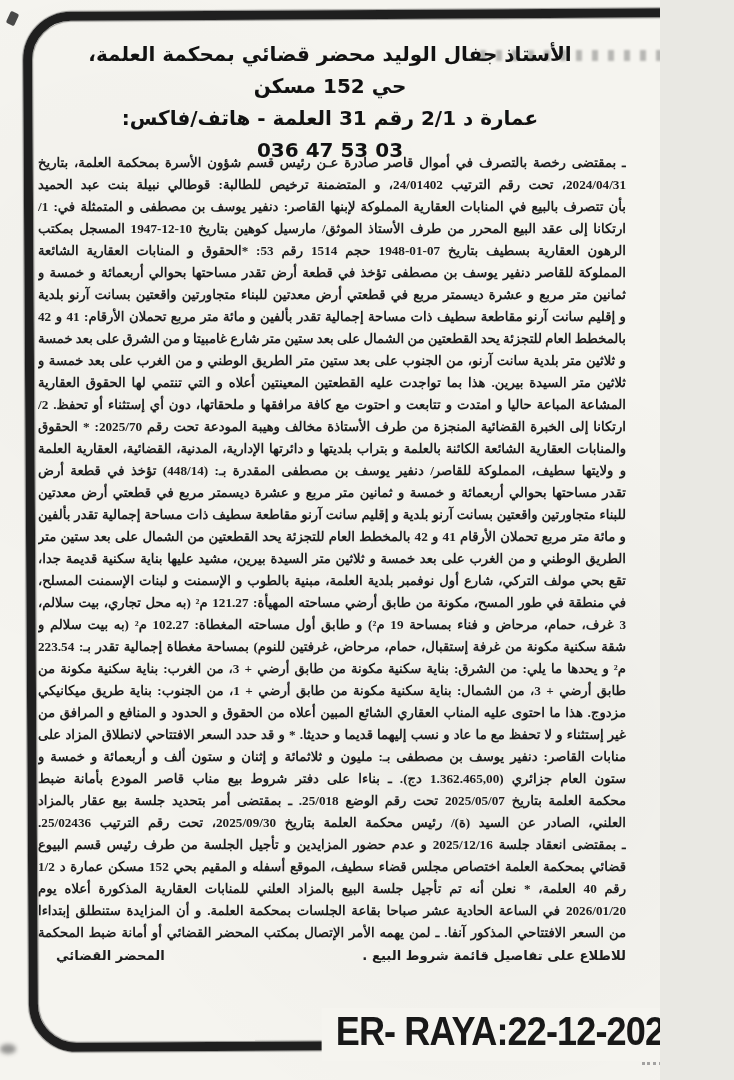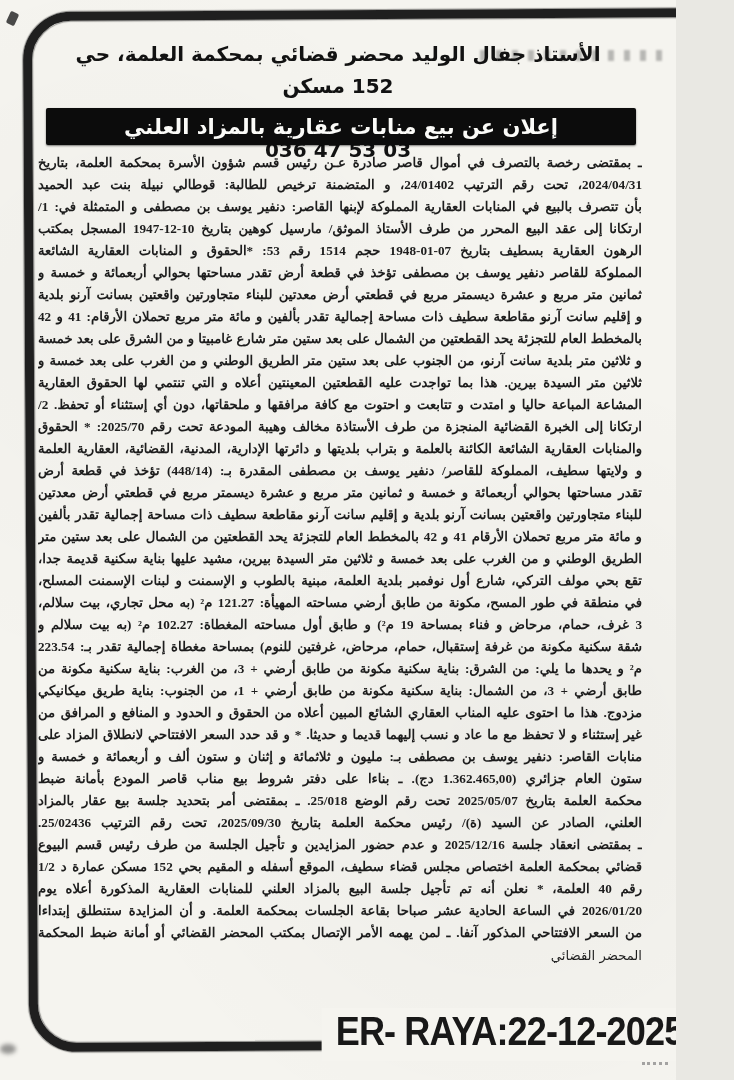--- a/index.html
+++ b/index.html
@@ -8,21 +8,20 @@
     font-family:"DejaVu Sans",sans-serif;
     background:#e9e8e3;
   }
   .paper{
     position:relative;width:660px;height:1080px;overflow:hidden;
     background:
       radial-gradient(circle at 20% 30%, rgba(0,0,0,0.02), transparent 40%),
       radial-gradient(circle at 75% 70%, rgba(0,0,0,0.03), transparent 45%),
       #f5f4ef;
     color:#1c1c1c;
-    padding-left:16px;
   }
   .frame{
     position:absolute;left:26px;top:10px;width:680px;height:1022px;
     border:9px solid #1f1f1f;border-radius:48px;
     transform:rotate(-0.35deg);
     box-shadow:0 0 1px 1px rgba(30,30,30,.45), inset 0 0 1px 1px rgba(30,30,30,.45);
     pointer-events:none;
   }
   .header{
     position:absolute;top:38px;left:70px;right:70px;
@@ -46,21 +45,21 @@
   .body-line{
     height:22px;line-height:22px;overflow:hidden;
     text-align:justify;text-align-last:justify;
     white-space:nowrap;
     font-family:Liberation Serif, serif;
   }
   .body-last{
     height:24px;line-height:24px;display:flex;
     justify-content:space-between;align-items:baseline;direction:rtl;
   }
-  .signature{font-weight:normal;padding-left:18px;}
+  .signature{font-weight:bold;padding-left:18px;}
   .footer{
     position:absolute;top:1008px;left:296px;z-index:5;
     background:#f5f4ef;padding:0 16px 6px 16px;
     font-family:"Liberation Sans",sans-serif;
     font-weight:bold;font-size:41px;color:#181818;letter-spacing:-1px;
     transform:scaleX(.88);transform-origin:center;
     white-space:nowrap;
   }
   
   .artifact-tl{
@@ -91,21 +90,20 @@
   <div class="artifact-tl"></div>
   <div class="artifact-smudge"></div>
   <div class="artifact-dots"></div>
   <div class="artifact-bl"></div>
 
   <div class="header">
     <div>الأستاذ جفال الوليد محضر قضائي بمحكمة العلمة، حي 152 مسكن</div>
     <div><span>عمارة د 2/1 رقم 31 العلمة - هاتف/فاكس: </span><span class="ltr">036 47 53 03</span></div>
   </div>
 
-  <div class="banner">إعلان عن بيع منابات عقارية بالمزاد العلني</div>
 
   <div class="body-text">
     <div class="body-line">ـ بمقتضى رخصة بالتصرف في أموال قاصر صادرة عـن رئيس قسم شؤون الأسرة بمحكمة العلمة، بتاريخ</div>
     <div class="body-line">2024/04/31، تحت رقم الترتيب 24/01402، و المتضمنة ترخيص للطالبة: قوطالي نبيلة بنت عبد الحميد</div>
     <div class="body-line">بأن تتصرف بالبيع في المنابات العقارية المملوكة لإبنها القاصر: دنفير يوسف بن مصطفى و المتمثلة في: 1/</div>
     <div class="body-line">ارتكانا إلى عقد البيع المحرر من طرف الأستاذ الموثق/ مارسيل كوهين بتاريخ 10-12-1947 المسجل بمكتب</div>
     <div class="body-line">الرهون العقارية بسطيف بتاريخ 07-01-1948 حجم 1514 رقم 53: *الحقوق و المنابات العقارية الشائعة</div>
     <div class="body-line">المملوكة للقاصر دنفير يوسف بن مصطفى تؤخذ في قطعة أرض تقدر مساحتها بحوالي أربعمائة و خمسة و</div>
     <div class="body-line">ثمانين متر مربع و عشرة ديسمتر مربع في قطعتي أرض معدتين للبناء متجاورتين واقعتين بسانت آرنو بلدية</div>
     <div class="body-line">و إقليم سانت آرنو مقاطعة سطيف ذات مساحة إجمالية تقدر بألفين و مائة متر مربع تحملان الأرقام: 41 و 42</div>
@@ -131,19 +129,20 @@
     <div class="body-line">منابات القاصر: دنفير يوسف بن مصطفى بـ: مليون و ثلاثمائة و إثنان و ستون ألف و أربعمائة و خمسة و</div>
     <div class="body-line">ستون العام جزائري (1.362.465,00 دج). ـ بناءا على دفتر شروط بيع مناب قاصر المودع بأمانة ضبط</div>
     <div class="body-line">محكمة العلمة بتاريخ 2025/05/07 تحت رقم الوضع 25/018. ـ بمقتضى أمر بتحديد جلسة بيع عقار بالمزاد</div>
     <div class="body-line">العلني، الصادر عن السيد (ة)/ رئيس محكمة العلمة بتاريخ 2025/09/30، تحت رقم الترتيب 25/02436.</div>
     <div class="body-line">ـ بمقتضى انعقاد جلسة 2025/12/16 و عدم حضور المزايدين و تأجيل الجلسة من طرف رئيس قسم البيوع</div>
     <div class="body-line">قضائي بمحكمة العلمة اختصاص مجلس قضاء سطيف، الموقع أسفله و المقيم بحي 152 مسكن عمارة د 1/2</div>
     <div class="body-line">رقم 40 العلمة، * نعلن أنه تم تأجيل جلسة البيع بالمزاد العلني للمنابات العقارية المذكورة أعلاه يوم</div>
     <div class="body-line">2026/01/20 في الساعة الحادية عشر صباحا بقاعة الجلسات بمحكمة العلمة. و أن المزايدة ستنطلق إبتداءا</div>
     <div class="body-line">من السعر الافتتاحي المذكور آنفا. ـ لمن يهمه الأمر الإتصال بمكتب المحضر القضائي أو أمانة ضبط المحكمة</div>
     <div class="body-last">
+      <span>للاطلاع على تفاصيل قائمة شروط البيع .</span>
       <span class="signature">المحضر القضائي</span>
     </div>
   </div>
 
   <div class="footer">ER- RAYA:22-12-2025</div>
 
 </div>
 
 </body></html>

